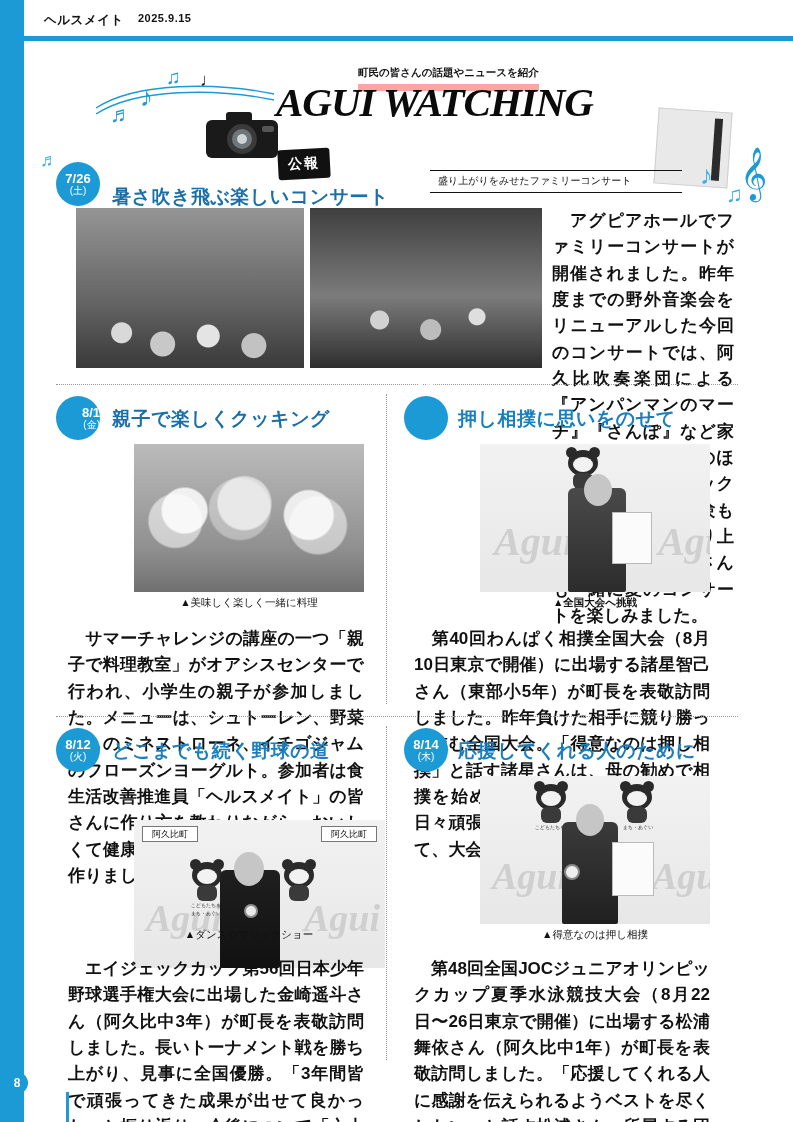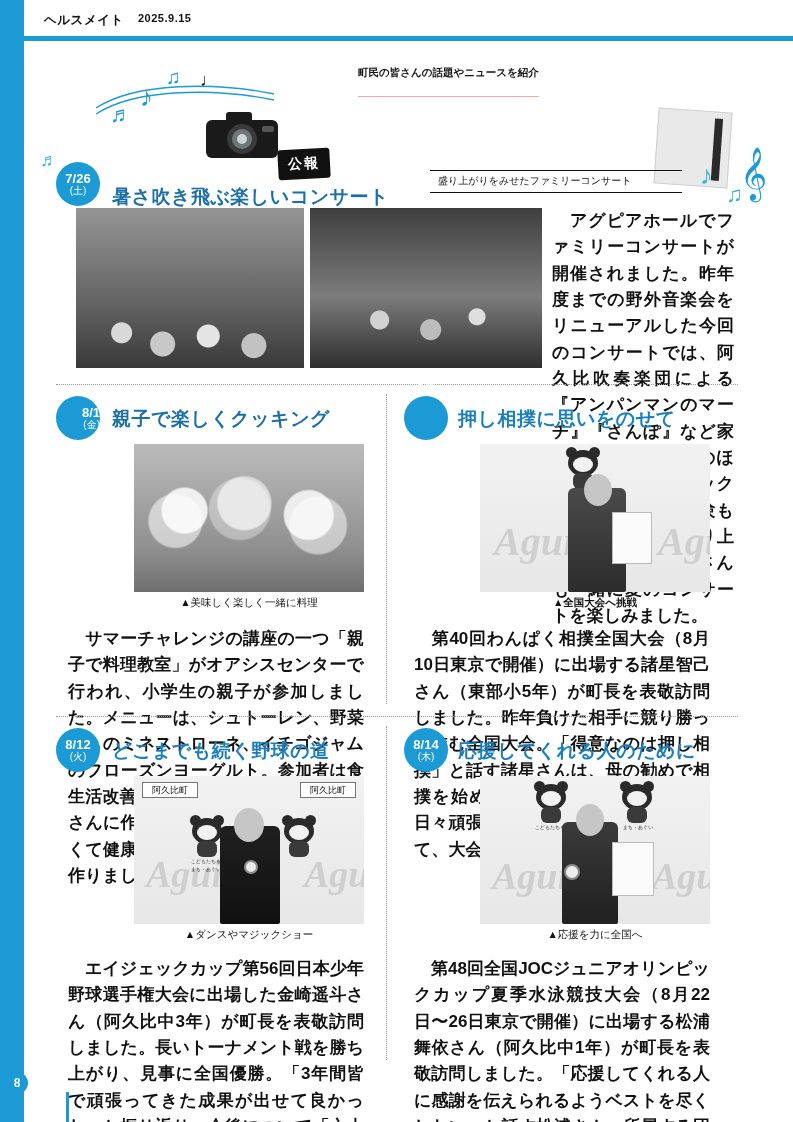--- a/index.html
+++ b/index.html
@@ -47,21 +47,21 @@
   }
 
   
   .masthead {
     position: absolute; left: 40px; top: 50px; width: 730px; height: 105px;
     background: #ffffff;
   }
   .masthead .m-tagline {
     position: absolute; left: 318px; top: 16px;
     font-size: 10.5px; font-weight: bold; color: #111;
-    border-bottom: 1px solid #fca5a5; padding-bottom: 16px;
+    border-bottom: 7px solid #fca5a5; padding-bottom: 4px;
   }
   .masthead .m-title {
     position: absolute; left: 236px; top: 28px;
     font-size: 41px; font-weight: bold; font-style: italic;
     letter-spacing: -1px; color: #0b0b0b;
     font-family: "Liberation Serif", "DejaVu Serif", serif;
   }
   .m-camera {
     position: absolute; left: 160px; top: 58px; width: 90px; height: 56px;
   }
@@ -193,20 +193,21 @@
 <body>
 
 <div class="page-left-bar"></div>
 <div class="header-bar"></div>
 <div class="header-rule"></div>
 <div class="header-text">ヘルスメイト</div>
 <div class="header-date">2025.9.15</div>
 
 <div class="masthead">
   <div class="m-tagline">町民の皆さんの話題やニュースを紹介</div>
+  <div class="m-title">AGUI WATCHING</div>
 
   <svg class="m-camera" viewBox="0 0 90 56">
     <rect x="6" y="12" width="72" height="38" rx="6" fill="#1a1a1a"></rect>
     <rect x="26" y="4" width="26" height="10" rx="3" fill="#1a1a1a"></rect>
     <circle cx="42" cy="31" r="15" fill="#3a3a3a"></circle>
     <circle cx="42" cy="31" r="10" fill="#6f7679"></circle>
     <circle cx="42" cy="31" r="5" fill="#cfd4d6"></circle>
     <rect x="62" y="18" width="12" height="6" rx="2" fill="#555"></rect>
   </svg>
   <div class="m-koho-stamp">公報</div>
@@ -285,21 +286,21 @@
 <div class="body-text" style="left:414px; top:626px; width:296px;">　第40回わんぱく相撲全国大会（8月10日東京で開催）に出場する諸星智己さん（東部小5年）が町長を表敬訪問しました。昨年負けた相手に競り勝って進む全国大会。「得意なのは押し相撲」と話す諸星さんは、母の勧めで相撲を始め、興味をもったそうです。日々頑張ってきた稽古の成果を発揮して、大会に挑みます。</div>
 
 <div class="divider-h" style="left:56px; top:716px; width:682px;"></div>
 
 <div class="date-badge" style="left:56px; top:728px;">
   <span class="d-md">8/12</span>
   <span class="d-dow">(火)</span>
 </div>
 <div class="art-title blue2" style="left:112px; top:738px;">どこまでも続く野球の道</div>
 
-<div class="photo whiteboard" style="left:134px; top:776px; width:230px; height:148px;">
+<div class="photo whiteboard" style="left:134px; top:820px; width:251px; height:148px;">
   <div style="position:absolute;left:8px;top:6px;width:56px;height:16px;border:1px solid #777;background:#fff;font-size:9px;display:flex;align-items:center;justify-content:center;">阿久比町</div>
   <div style="position:absolute;right:8px;top:6px;width:56px;height:16px;border:1px solid #777;background:#fff;font-size:9px;display:flex;align-items:center;justify-content:center;">阿久比町</div>
   <div class="wb-logo" style="left:12px; top:76px; font-size:38px;">Agui</div>
   <div class="wb-logo" style="left:170px; top:76px; font-size:38px;">Agui</div>
   <div class="mascot" style="left:56px; top:42px;">
     <div class="m-ear-l"></div>
       <div class="m-ear-r"></div>
     <div class="m-head"></div>
       <div class="m-face"></div>
       <div class="m-body"></div>
@@ -345,17 +346,17 @@
       <div class="m-face"></div>
       <div class="m-body"></div>
   </div>
   <div class="mascot-text" style="left:40px; top:48px; width:60px;">こどもたちを</div>
   <div class="mascot-text" style="left:128px; top:48px; width:60px;">まち・あぐい</div>
   <div class="wb-person" style="left:82px; top:46px; width:56px; height:102px; background:linear-gradient(180deg,#3a3a3a 0%,#202020 100%);"></div>
   <div class="wb-face" style="left:96px; top:28px; width:28px; height:32px;"></div>
   <div class="wb-cert" style="left:132px; top:66px; width:42px; height:54px;"></div>
   <div style="position:absolute;left:84px;top:88px;width:16px;height:16px;border-radius:50%;background:#eee;border:2px solid #888;"></div>
 </div>
-<div class="caption" style="left:480px; top:928px; width:230px;">▲応援を力に全国へ</div>
+<div class="caption" style="left:480px; top:928px; width:230px;">▲得意なのは押し相撲</div>
 <div class="body-text" style="left:414px; top:956px; width:296px;">　第48回全国JOCジュニアオリンピックカップ夏季水泳競技大会（8月22日〜26日東京で開催）に出場する松浦舞依さん（阿久比中1年）が町長を表敬訪問しました。「応援してくれる人に感謝を伝えられるようベストを尽くしたい」と話す松浦さん。所属する団体の合宿に参加し「持久力がついたことで後半まで粘れるようになった」と、厳しい練習の成果も笑顔で話しました。</div>
 
 <div class="footer-circle">8</div>
 <div class="footer-rule"></div>
 
 </body></html>

